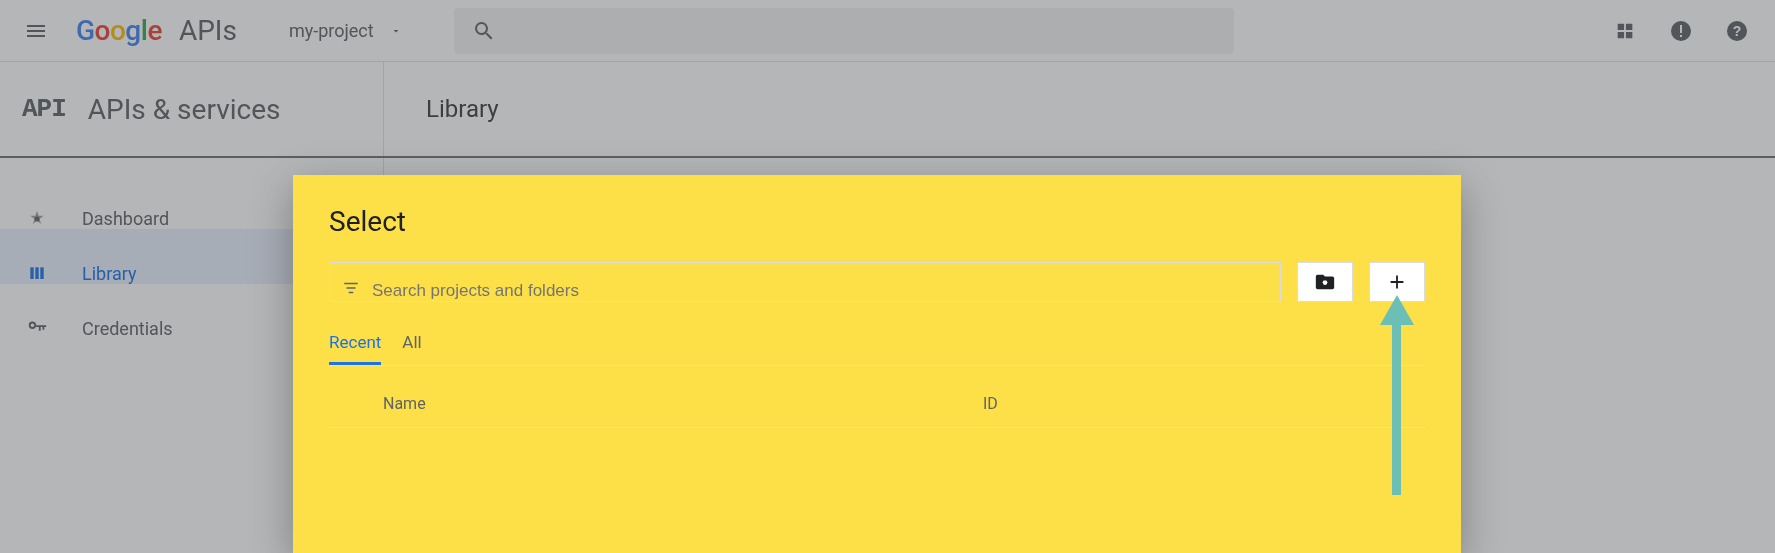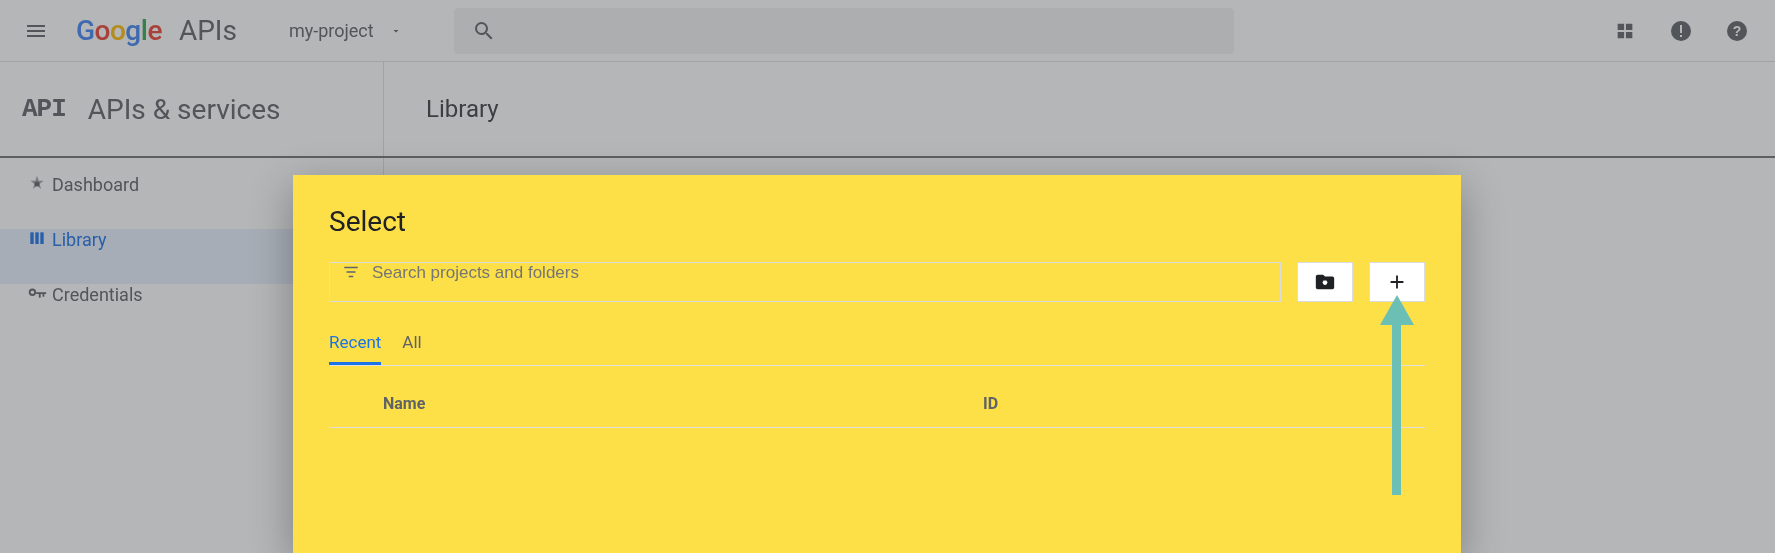--- a/index.html
+++ b/index.html
@@ -30,38 +30,38 @@
     .topbar-spacer { flex:1; }
     .topbar-icon { width:44px;height:44px;display:flex;align-items:center;justify-content:center;color:#5f6368;cursor:pointer; }
     .subheader { display:flex; height:96px; border-bottom:2px solid #737373; }
     .sidebar-header { width:384px; border-right:1px solid #e0e0e0; display:flex; align-items:center; padding:0 22px; gap:22px; }
     .api-badge { font-family: 'Courier New', monospace; font-weight:700; font-size:26px; color:#5f6368; letter-spacing:-1px; }
     .section-title { font-size:28px; color:#5f6368; }
     .page-title-wrap { display:flex; align-items:center; padding:0 42px; }
     .page-title { font-size:24px; color:#3c4043; }
     .main { display:flex; height:calc(100% - 62px - 96px); }
     .sidebar { width:384px; border-right:1px solid #e0e0e0; padding-top:16px; }
-    .nav-item { display:flex; align-items:flex-start; height:55px; padding:0 22px; font-size:18px; color:#5f6368; cursor:pointer; }
+    .nav-item { display:flex; align-items:flex-end; height:55px; padding:0 22px; gap:30px; font-size:18px; color:#5f6368; cursor:pointer; }
     .nav-item.active { background:#e8f0fe; color:#1a73e8; }
     .nav-item .nav-icon { width:30px; display:flex; justify-content:center; color:#5f6368; }
     .nav-item.active .nav-icon { color:#1a73e8; }
     .content { flex:1; }
     .scrim { position:absolute; inset:0; background:rgba(60,64,67,0.38); }
     .dialog { position:absolute; left:293px; top:175px; width:1168px; height:378px; background:#fde047; box-shadow:0 12px 40px rgba(0,0,0,0.3); padding:30px 36px; }
     .dialog-title { font-size:28px; color:#202124; margin-bottom:24px; }
     .dialog-row { display:flex; gap:16px; margin-bottom:20px; }
-    .search-input-wrap { flex:1; height:40px; border:1px solid #dadce0; display:flex; align-items:flex-start; padding:0 12px; gap:12px; }
+    .search-input-wrap { flex:1; height:40px; border:1px solid #dadce0; display:flex; align-items:flex-end; padding:0 12px; gap:12px; }
     .search-input-wrap input { border:none; outline:none; font-size:17px; flex:1; background:transparent; color:#202124; }
     .filter-icon { color:#5f6368; }
     .square-btn { width:56px; height:40px; border:1px solid #dadce0; background:#fff; display:flex; align-items:center; justify-content:center; cursor:pointer; color:#202124; }
     .tabs { display:flex; gap:21px; border-bottom:1px solid #e0e0e0; }
     .tab { font-size:17px; color:#5f6368; padding:10px 0; cursor:pointer; border-bottom:3px solid transparent; }
     .tab.active { color:#1a73e8; border-bottom-color:#1a73e8; }
     .table-header { display:flex; padding:28px 0 14px 54px; border-bottom:1px solid #e0e0e0; }
-    .th { font-size:16px; color:#5f6368; font-weight:700; }
+    .th { font-size:16px; color:#5f6368; font-weight:400; }
     .th-name { width:600px; }
     .arrow-annotation { position:absolute; left:1374px; top:295px; width:40px; height:200px; pointer-events:none; }
     .arrow-annotation .line { position:absolute; left:18px; top:24px; width:9px; height:176px; background:#6bbfb5; }
     .arrow-annotation .head { position:absolute; left:6px; top:0; width:0;height:0; border-left:17px solid transparent; border-right:17px solid transparent; border-bottom:30px solid #6bbfb5; }
   </style>
 </head>
 <body>
 
 <div class="topbar">
   <div class="hamburger">

